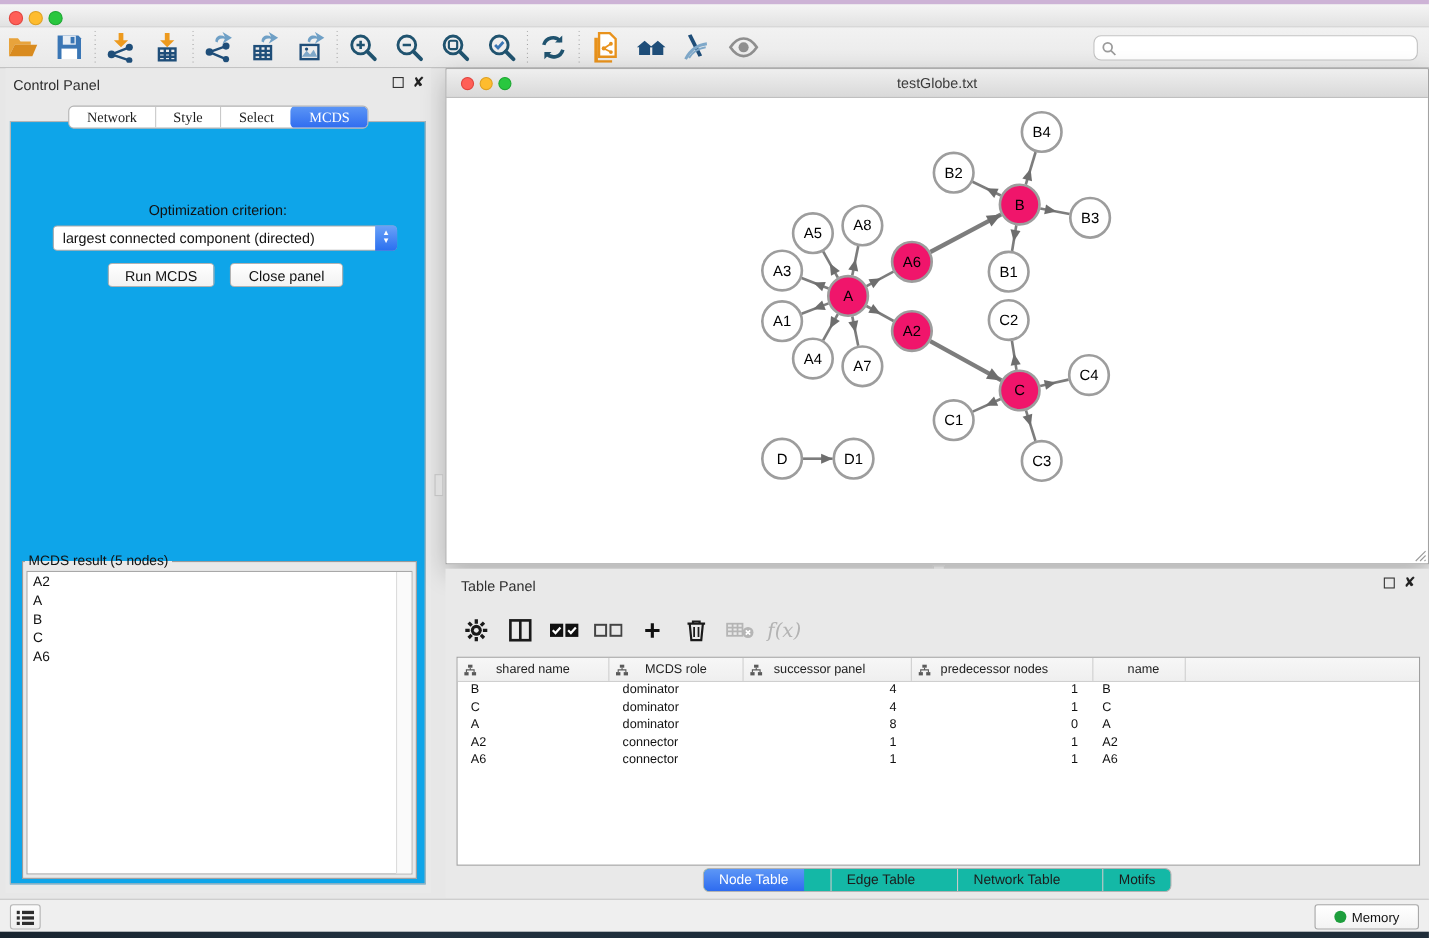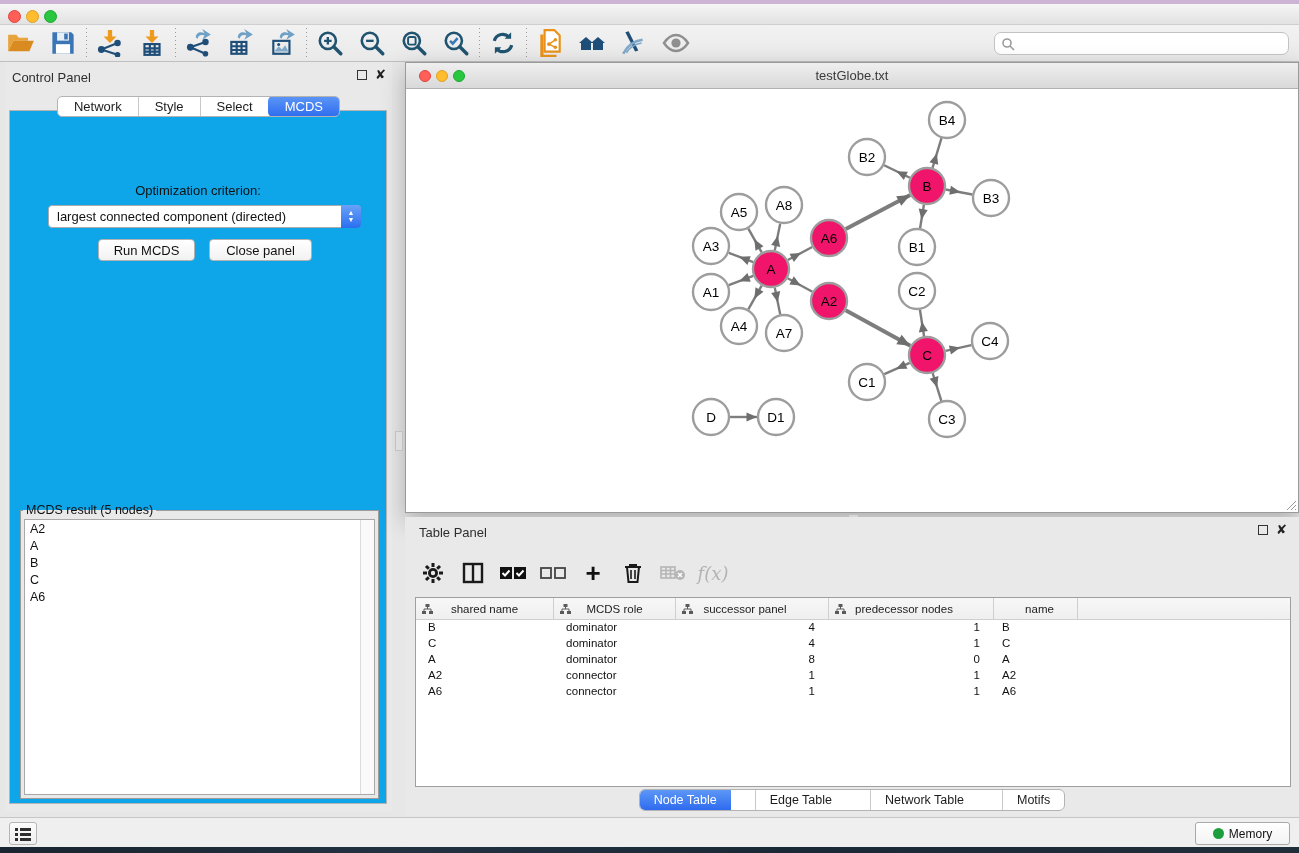--- a/index.html
+++ b/index.html
@@ -40,21 +40,21 @@
   .panel-title { position:absolute; left:7px; top:8px; font-size:13px; color:#2e2e2e; }
   .panel-icons { position:absolute; right:6px; top:8px; display:flex; gap:8px; align-items:center; }
   .float-box { width:10px; height:10px; border:1.6px solid #333; }
   .close-x { font-size:13px; font-weight:bold; color:#222; line-height:10px; }
 
   .cp-content { position:absolute; left:4px; top:48px; width:378px; height:694px;
     border:1px solid #b5b5b5; background:#0ea5e9; }
   .tabbar { position:absolute; left:0; right:0; top:34px; display:flex; justify-content:center; z-index:3; }
   .tabbar-inner { display:flex; background:#fff; border:1px solid #b3b3b3; border-radius:5px; overflow:hidden; height:21px; }
   .tab { padding:0 16px; font-size:13px; color:#1c1c1c; display:flex; align-items:center;
-    border-left:1px solid #c9c9c9; }
+    border-left:1px solid #c9c9c9;font-family:Liberation Serif, serif; }
   .tab:first-child { border-left:none; }
   .tab.selected { background:linear-gradient(#5D97F6,#2E6BEF); color:#fff; border-radius:5px;
     margin:-1px; border:none; padding:0 17px; }
 
   .opt-label { position:absolute; left:0; right:0; top:72px; text-align:center; font-size:13px; color:#111; }
   .combo { position:absolute; left:38px; top:94px; width:313px; height:23px; background:#fff;
     border:1px solid #ababab; border-radius:4px; font-size:13px; color:#111;
     display:flex; align-items:center; padding-left:8px; }
   .combo-stepper { position:absolute; right:-1px; top:-1px; width:20px; height:23px; border-radius:0 4px 4px 0;
     background:linear-gradient(#6AA2F8,#2A6FF0); display:flex; flex-direction:column;
@@ -104,21 +104,21 @@
   .t-head { display:flex; background:linear-gradient(#f7f7f7,#efefef); border-bottom:1px solid #cfcfcf; height:22px; }
   .t-hcell { display:flex; align-items:center; justify-content:center; gap:5px;
     font-size:11.5px; color:#222; border-right:1px solid #cfcfcf; position:relative; }
   .t-hcell .tree-ico { position:absolute; left:6px; top:6px; }
   .t-row { display:flex; height:16px; }
   .t-cell { font-size:11.5px; color:#111; padding:1px 6px 0 12px; white-space:nowrap; overflow:hidden; }
   .c0 { width:138px; } .c1 { width:122px; } .c2 { width:153px; text-align:right; padding-right:14px; }
   .c3 { width:165px; text-align:right; padding-right:14px; } .c4 { width:84px; padding-left:8px; }
 
   .bottom-tabs { position:absolute; left:0; right:0; top:272px; display:flex; justify-content:center; }
-  .bt-inner { display:flex; background:#ffffff; border:1px solid #b3b3b3; border-radius:6px; overflow:hidden; height:22px;gap:24px; }
+  .bt-inner { display:flex; background:#14b8a6; border:1px solid #b3b3b3; border-radius:6px; overflow:hidden; height:22px;gap:24px; }
   .btab { padding:0 14px; font-size:12.5px; color:#1c1c1c; display:flex; align-items:center; border-left:1px solid #c9c9c9; }
   .btab:first-child { border-left:none; }
   .btab.selected { background:linear-gradient(#5D97F6,#2E6BEF); color:#fff; border:none; }
 
   
   .statusbar { position:absolute; left:0; top:817px; width:1299px; height:30px;
     background:#EFEFEF; border-top:1px solid #c6c6c6; }
   .list-btn { position:absolute; left:9px; top:4px; width:28px; height:23px;
     background:linear-gradient(#fbfbfb,#eee); border:1px solid #b5b5b5; border-radius:3px;
     display:flex; align-items:center; justify-content:center; }

